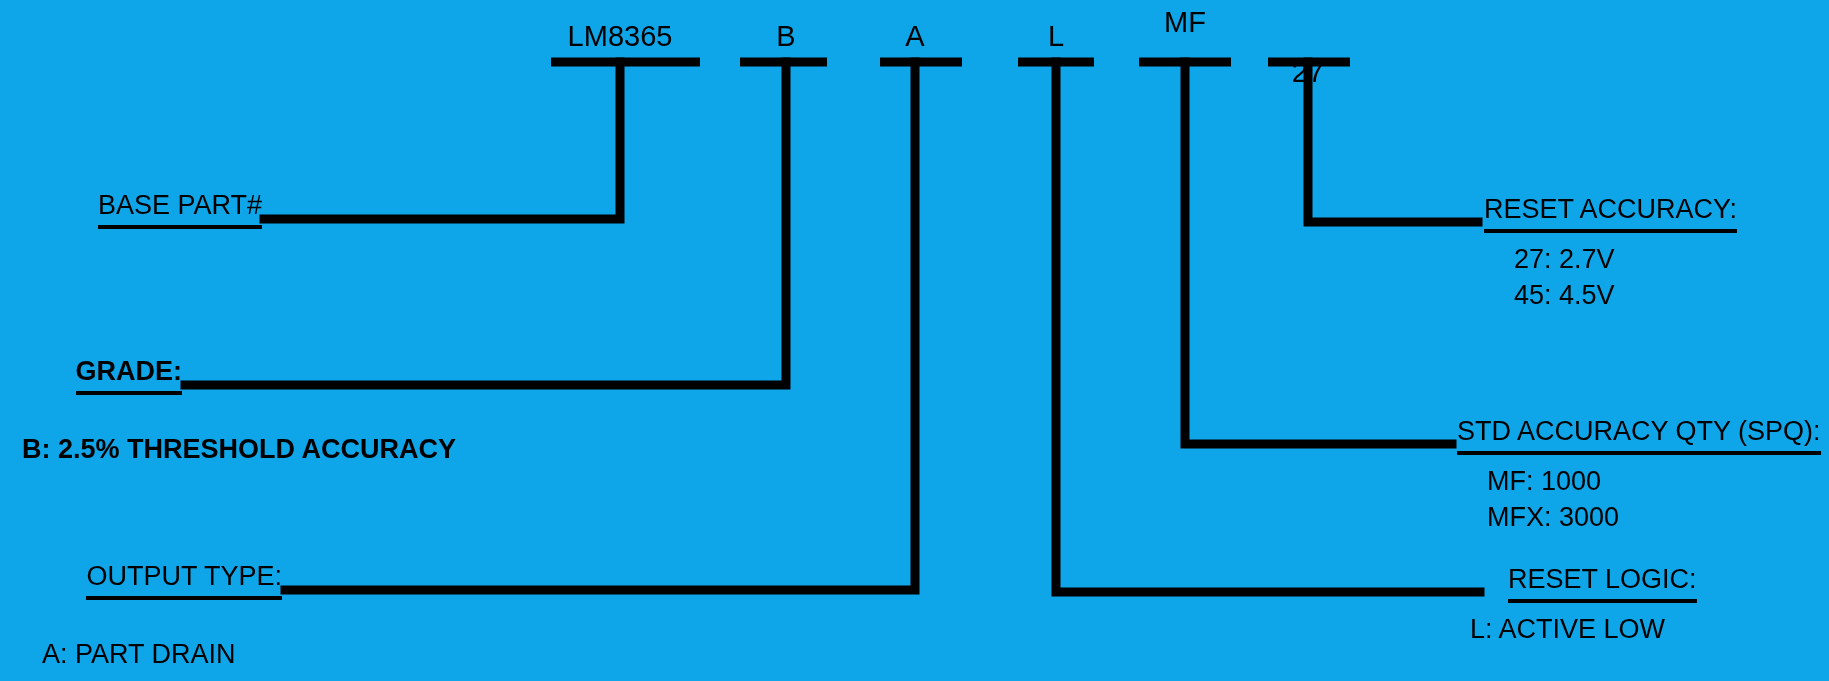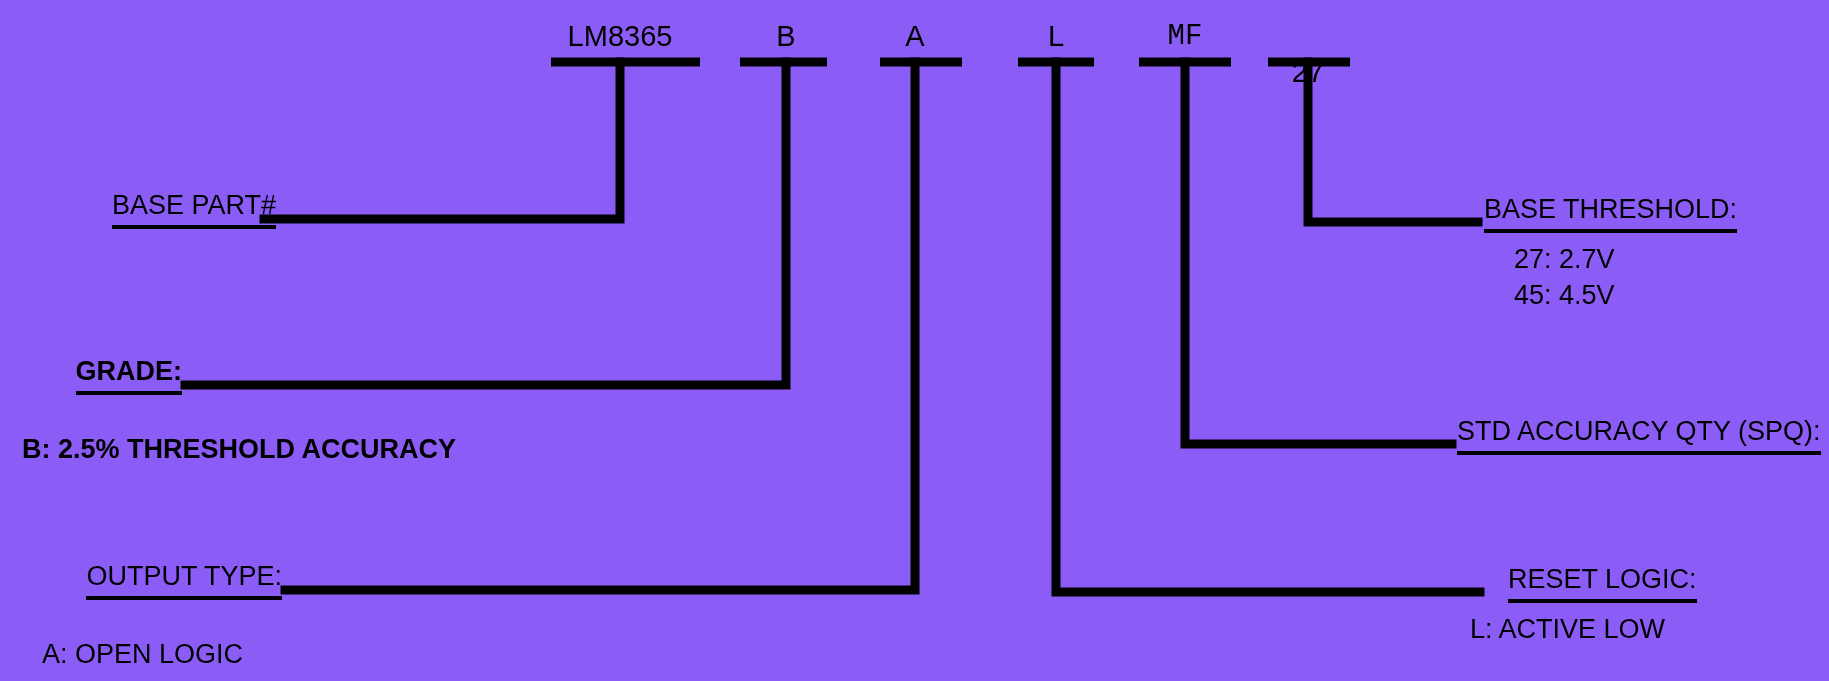--- a/index.html
+++ b/index.html
@@ -9,21 +9,21 @@
     background: #ffffff;
   }
   body {
     font-family: "Liberation Sans", sans-serif;
     color: #000000;
   }
   #diagram {
     position: relative;
     width: 1829px;
     height: 681px;
-    background: #8b5cf6;
+    background: #0ea5e9;
     overflow: hidden;
   }
   #leaders {
     position: absolute;
     left: 0;
     top: 0;
     width: 1829px;
     height: 681px;
   }
   .seg-label {
@@ -98,51 +98,55 @@
       <path d="M 1185 62 L 1185 444 L 1452 444"></path>
 
       <path d="M 1308 62 L 1308 222 L 1478 222"></path>
     </g>
   </svg>
 
   <div class="seg-label" style="left:620px; top:22px;">LM8365</div>
   <div class="seg-label" style="left:786px; top:22px;">B</div>
   <div class="seg-label" style="left:915px; top:22px;">A</div>
   <div class="seg-label" style="left:1056px; top:22px;">L</div>
-  <div class="seg-label" style="left:1185px; top:22px;font-family:Liberation Mono, monospace;">MF</div>
+  <div class="seg-label" style="left:1185px; top:8px;">MF</div>
   <div class="seg-label" style="left:1308px; top:22px;margin-top:36px;">27</div>
 
-  <div class="block left-block" style="left:54px; top:190px; width:222px;text-decoration:underline;">
+  <div class="block left-block" style="left:40px; top:190px; width:222px;text-decoration:underline;">
     <span class="title">BASE PART#</span>
   </div>
 
   <div class="block left-block" style="left:22px; top:356px; width:160px;font-weight:bold;">
     <span class="title">GRADE:</span>
     <div class="opts">
       <div class="opt">B: 2.5% THRESHOLD ACCURACY</div>
     </div>
   </div>
 
   <div class="block left-block" style="left:42px; top:561px; width:240px;">
     <span class="title">OUTPUT TYPE:</span>
     <div class="opts">
-      <div class="opt">A: OPEN LOGIC</div>
+      <div class="opt">A: PART DRAIN</div>
     </div>
   </div>
 
   <div class="block right-block" style="left:1484px; top:194px;">
-    <span class="title">BASE THRESHOLD:</span>
+    <span class="title">RESET ACCURACY:</span>
     <div class="opts indent">
       <div class="opt">27: 2.7V</div>
       <div class="opt">45: 4.5V</div>
     </div>
   </div>
 
   <div class="block right-block" style="left:1457px; top:416px;">
     <span class="title">STD ACCURACY QTY (SPQ):</span>
+    <div class="opts indent">
+      <div class="opt">MF: 1000</div>
+      <div class="opt">MFX: 3000</div>
+    </div>
   </div>
 
   <div class="block right-block" style="left:1508px; top:564px;">
     <span class="title">RESET LOGIC:</span>
     <div class="opts" style="padding-left:0; margin-left:-38px;">
       <div class="opt">L: ACTIVE LOW</div>
     </div>
   </div>
 
 </div>

